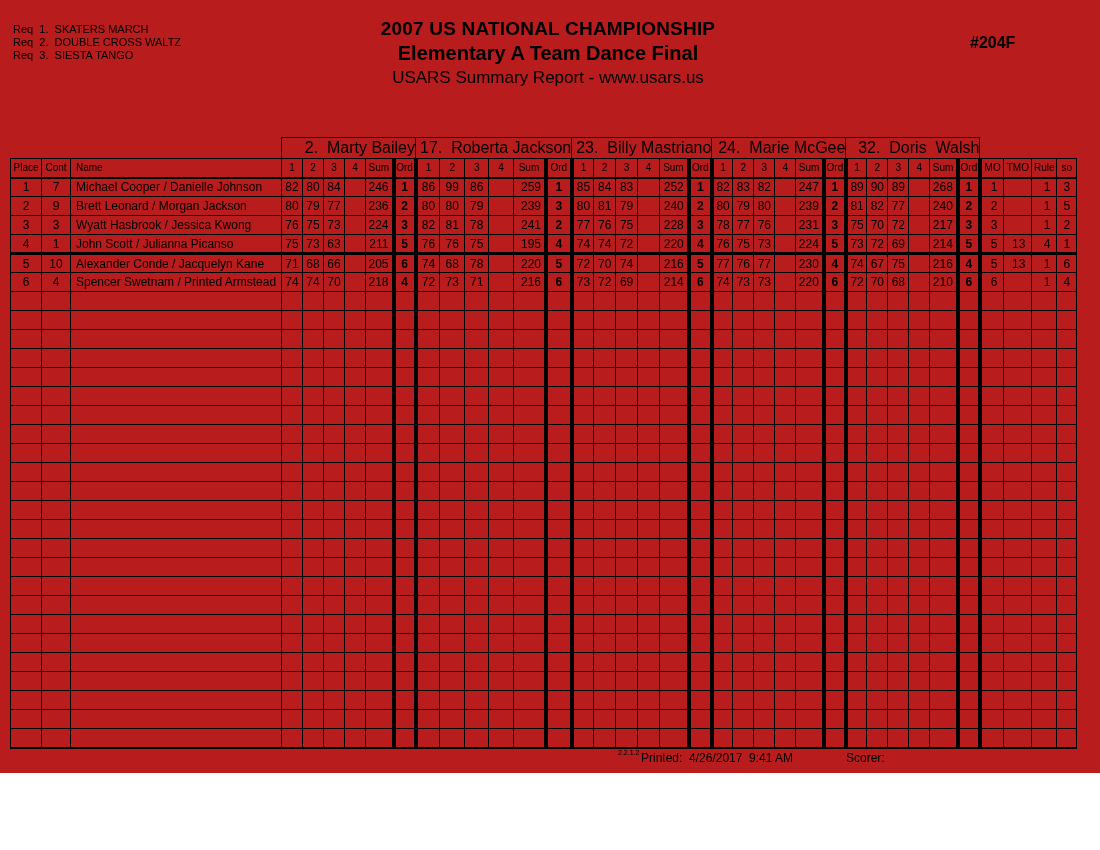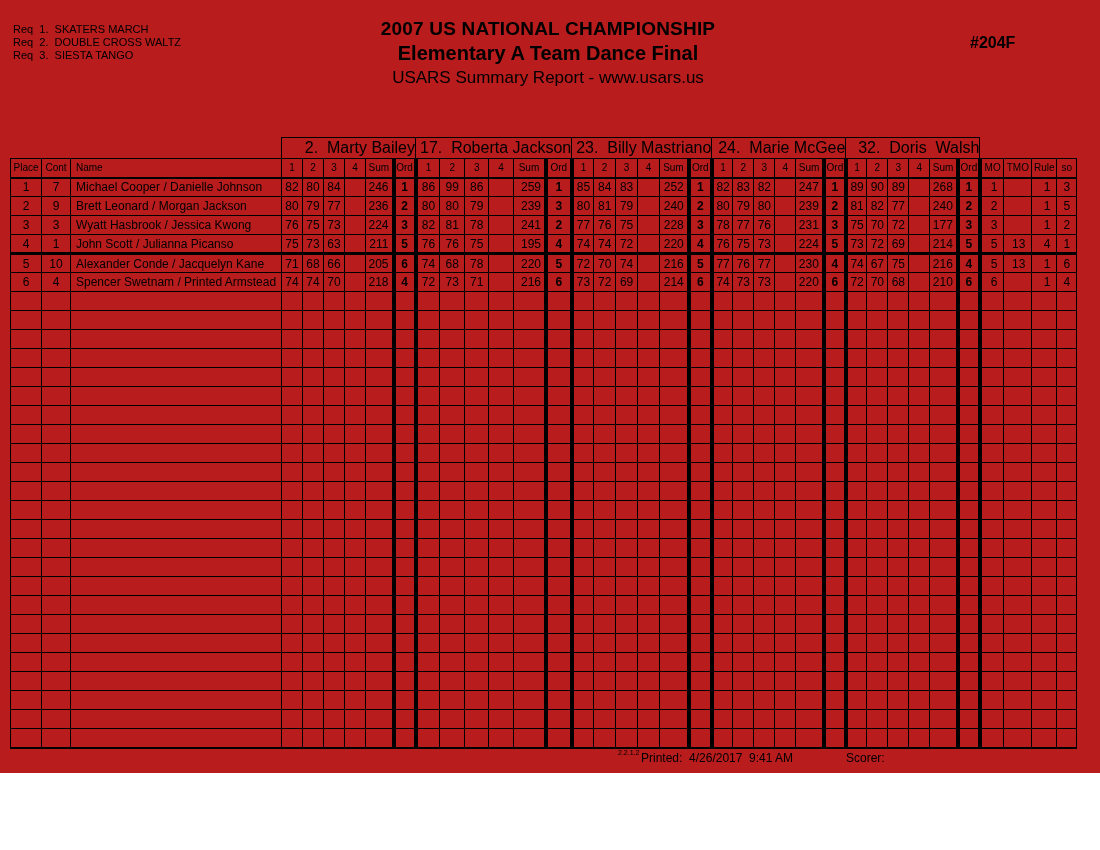--- a/index.html
+++ b/index.html
@@ -247,21 +247,21 @@
           <td>78</td>
           <td>77</td>
           <td>76</td>
           <td></td>
           <td class="sum-c">231</td>
           <td class="ord-c">3</td>
           <td>75</td>
           <td>70</td>
           <td>72</td>
           <td></td>
-          <td class="sum-c">177</td>
+          <td class="sum-c">217</td>
           <td class="ord-c">3</td>
           <td class="mo-c">3</td>
           <td class="tmo-c"></td>
           <td class="rule-c">1</td>
           <td>2</td>
         </tr>
         <tr class="thickb">
           <td class=" b">4</td>
           <td class=" b">1</td>
           <td class="name-c b">John Scott / Julianna Picanso</td>

